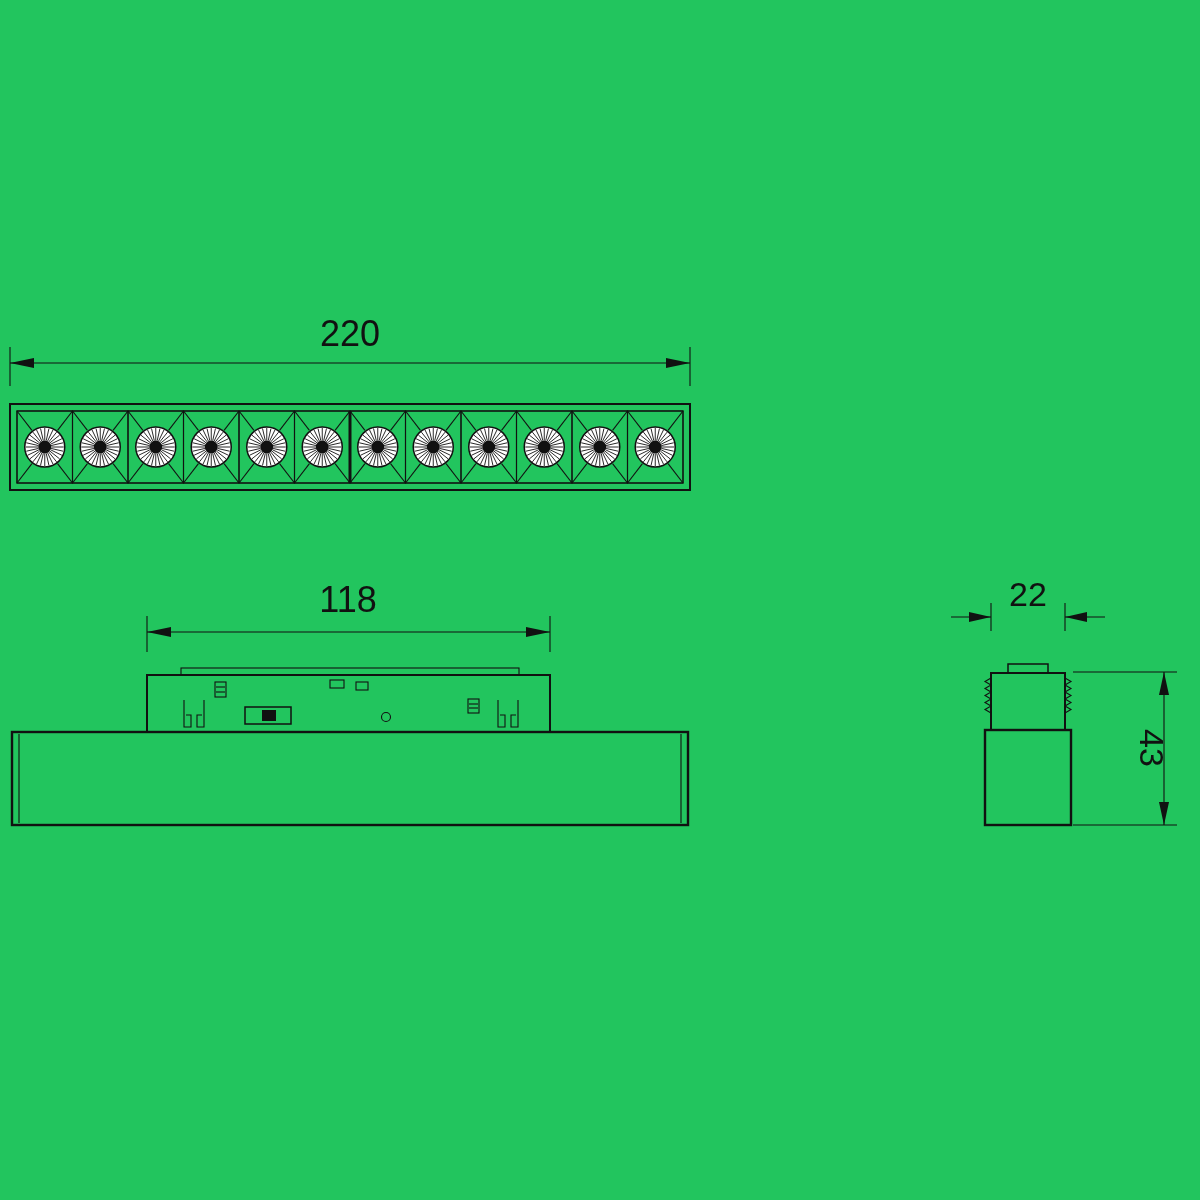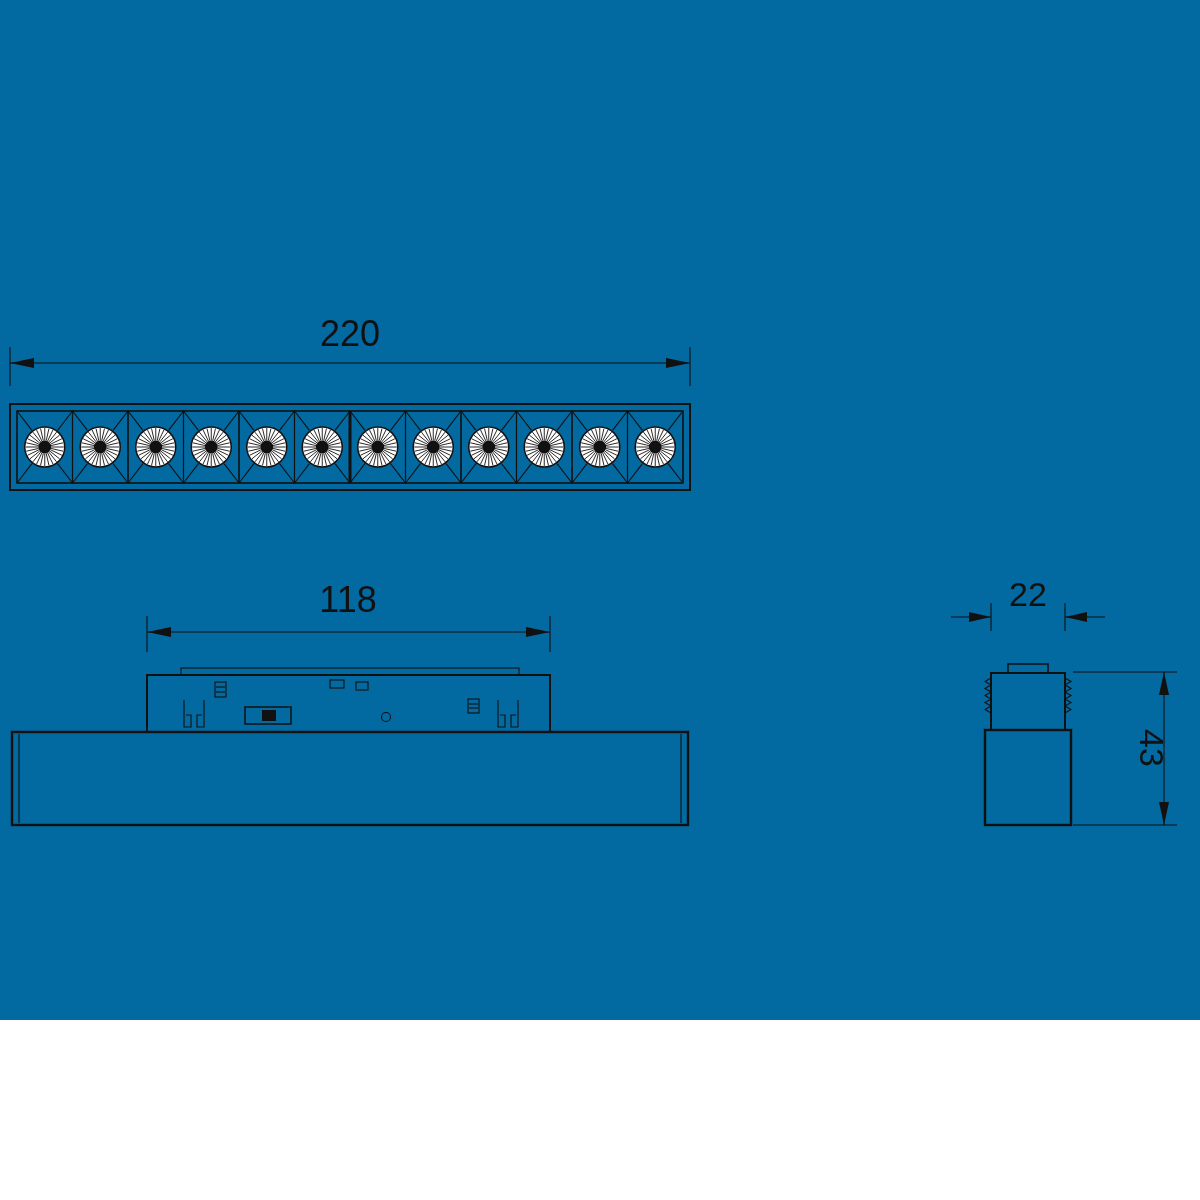--- a/index.html
+++ b/index.html
@@ -2,22 +2,22 @@
 <html><head>
 <meta charset="utf-8">
 <style>
   html, body {
     margin: 0;
     padding: 0;
     background: #ffffff;
   }
   .page {
     width: 1200px;
-    height: 1020px;
-    background: #0369a1;
+    height: 1200px;
+    background: #22c55e;
     position: relative;
     overflow: hidden;
   }
   svg { display: block; }
 
   .thick  { fill: none; stroke: #111; stroke-width: 2; }
   .thick2 { fill: none; stroke: #111; stroke-width: 2.4; }
   .thin   { fill: none; stroke: #111; stroke-width: 1.1; }
   .thin15 { fill: none; stroke: #111; stroke-width: 1.5; }
   .dimline{ fill: none; stroke: #111; stroke-width: 1.1; }

